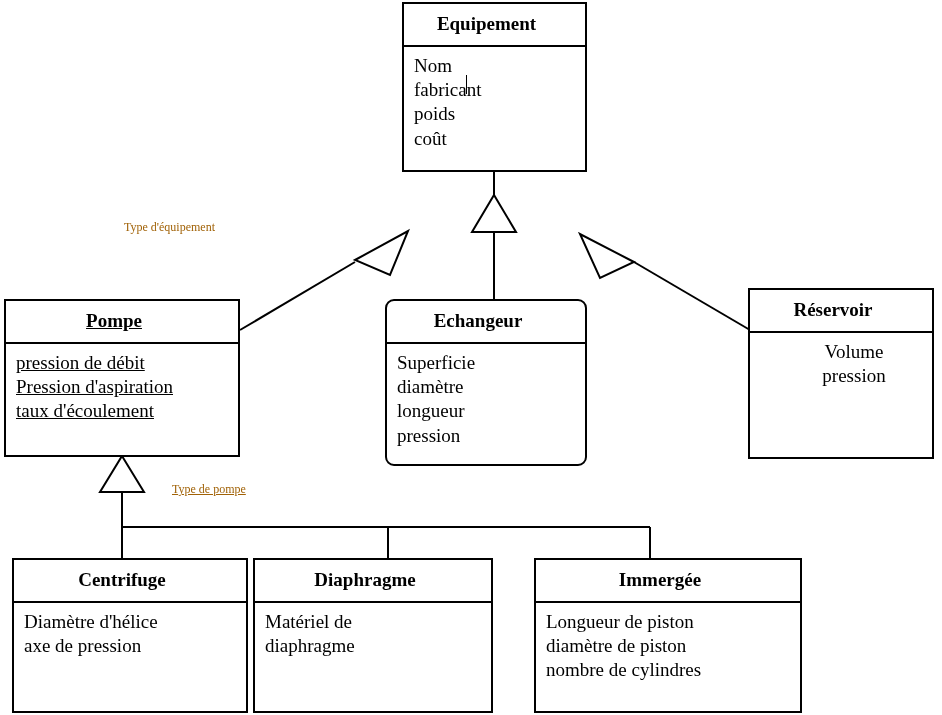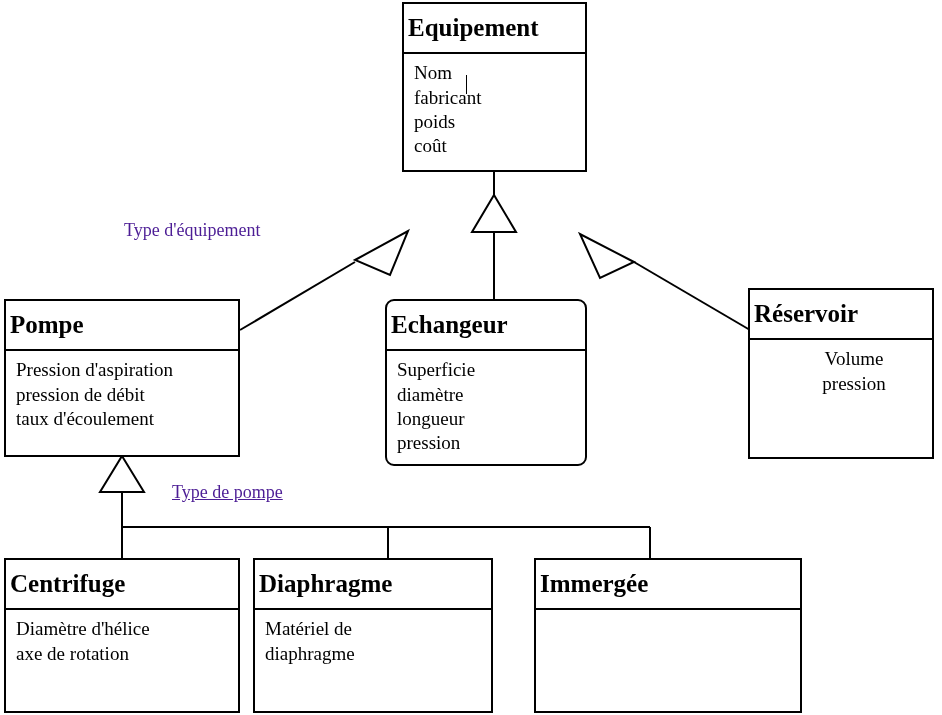--- a/index.html
+++ b/index.html
@@ -23,22 +23,23 @@
     height: 715px;
     pointer-events: none;
   }
   .uml-class {
     position: absolute;
     border: 2px solid #000000;
     background: #ffffff;
     box-sizing: border-box;
   }
   .uml-title {
+    text-align: center;
     font-weight: bold;
-    font-size: 25px;
+    font-size: 19px;
     line-height: 1.25;
     padding: 8px 20px 9px 4px;
     border-bottom: 2px solid #000000;
     box-sizing: border-box;
     white-space: nowrap;
   }
   .uml-attrs {
     padding: 7px 8px 8px 10px;
     font-size: 19px;
     line-height: 1.28;
@@ -46,23 +47,23 @@
   }
   .uml-attrs div {
     white-space: nowrap;
   }
   .attrs-center {
     text-align: center;
     margin-left: 24px;
   }
   .edge-label {
     position: absolute;
-    font-size: 18px;
+    font-size: 12px;
     white-space: nowrap;
-    color: #4c1d95;
+    color: #a16207;
   }
   .caret {
     position: absolute;
     width: 1px;
     height: 19px;
     background: #000000;
   }
 </style>
 </head>
 <body>
@@ -93,25 +94,25 @@
     <div class="uml-title">Equipement</div>
     <div class="uml-attrs">
       <div>Nom</div>
       <div>fabricant</div>
       <div>poids</div>
       <div>coût</div>
     </div>
   </div>
   <div class="caret" style="left:466px; top:75px;"></div>
 
-  <div class="uml-class" style="left:4px; top:299px; width:236px; height:158px;">
+  <div class="uml-class" style="left:4px; top:299px; width:236px; height:158px;text-decoration:underline;">
     <div class="uml-title">Pompe</div>
     <div class="uml-attrs">
+      <div>pression de débit</div>
       <div>Pression d'aspiration</div>
-      <div>pression de débit</div>
       <div>taux d'écoulement</div>
     </div>
   </div>
 
   <div class="uml-class" style="left:385px; top:299px; width:202px; height:167px;border-radius:9px;">
     <div class="uml-title">Echangeur</div>
     <div class="uml-attrs">
       <div>Superficie</div>
       <div>diamètre</div>
       <div>longueur</div>
@@ -120,36 +121,41 @@
   </div>
 
   <div class="uml-class" style="left:748px; top:288px; width:186px; height:171px;">
     <div class="uml-title">Réservoir</div>
     <div class="uml-attrs attrs-center">
       <div>Volume</div>
       <div>pression</div>
     </div>
   </div>
 
-  <div class="uml-class" style="left:4px; top:558px; width:236px; height:155px;">
+  <div class="uml-class" style="left:12px; top:558px; width:236px; height:155px;">
     <div class="uml-title">Centrifuge</div>
     <div class="uml-attrs">
       <div>Diamètre d'hélice</div>
-      <div>axe de rotation</div>
+      <div>axe de pression</div>
     </div>
   </div>
 
   <div class="uml-class" style="left:253px; top:558px; width:240px; height:155px;">
     <div class="uml-title">Diaphragme</div>
     <div class="uml-attrs">
       <div>Matériel de</div>
       <div>diaphragme</div>
     </div>
   </div>
 
   <div class="uml-class" style="left:534px; top:558px; width:268px; height:155px;">
     <div class="uml-title">Immergée</div>
+    <div class="uml-attrs">
+      <div>Longueur de piston</div>
+      <div>diamètre de piston</div>
+      <div>nombre de cylindres</div>
+    </div>
   </div>
 
   <div class="edge-label" style="left:124px; top:220px;">Type d'équipement</div>
   <div class="edge-label" style="left:172px; top:482px;text-decoration:underline;">Type de pompe</div>
 
 </div>
 
 </body></html>

